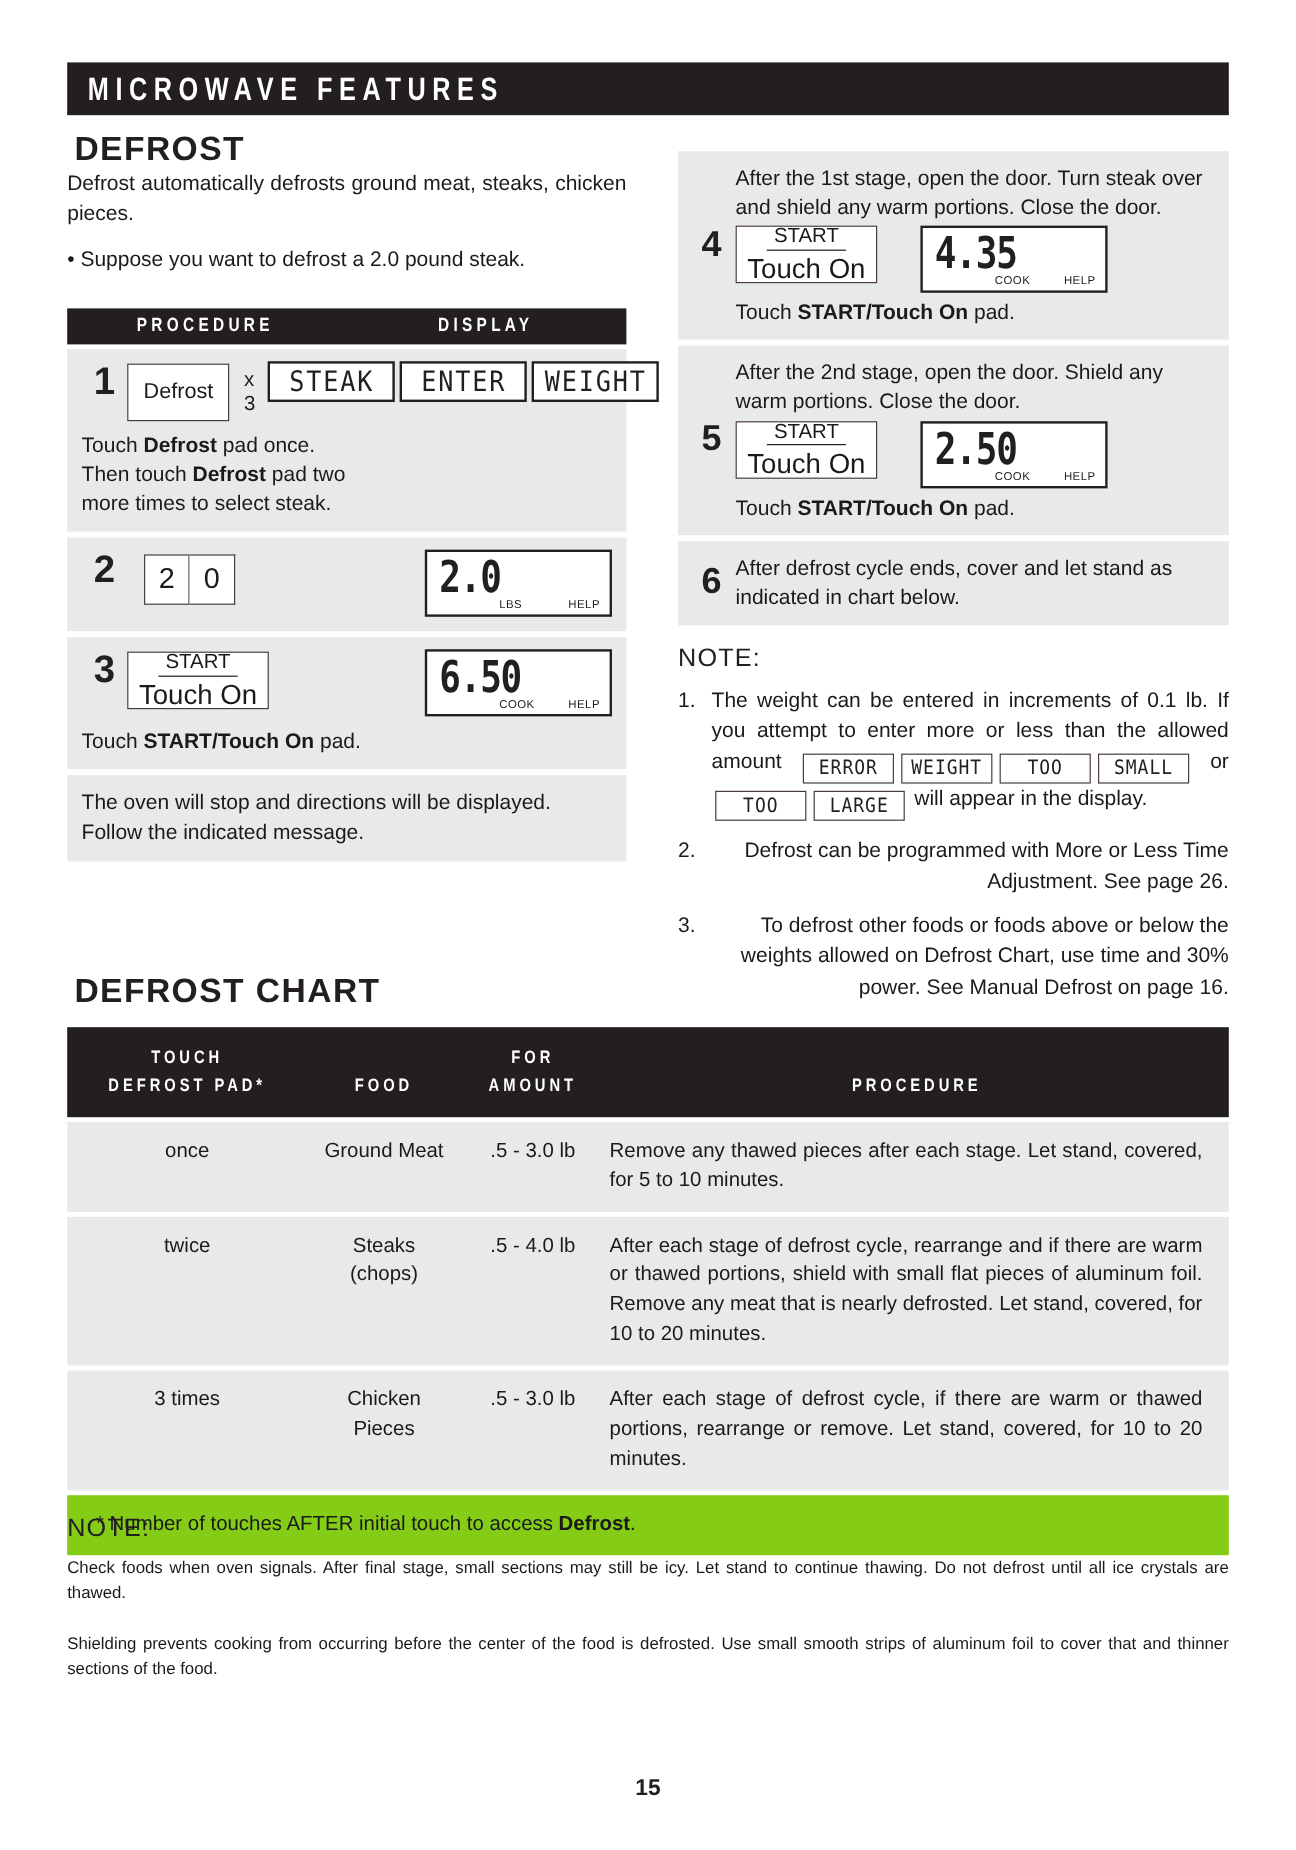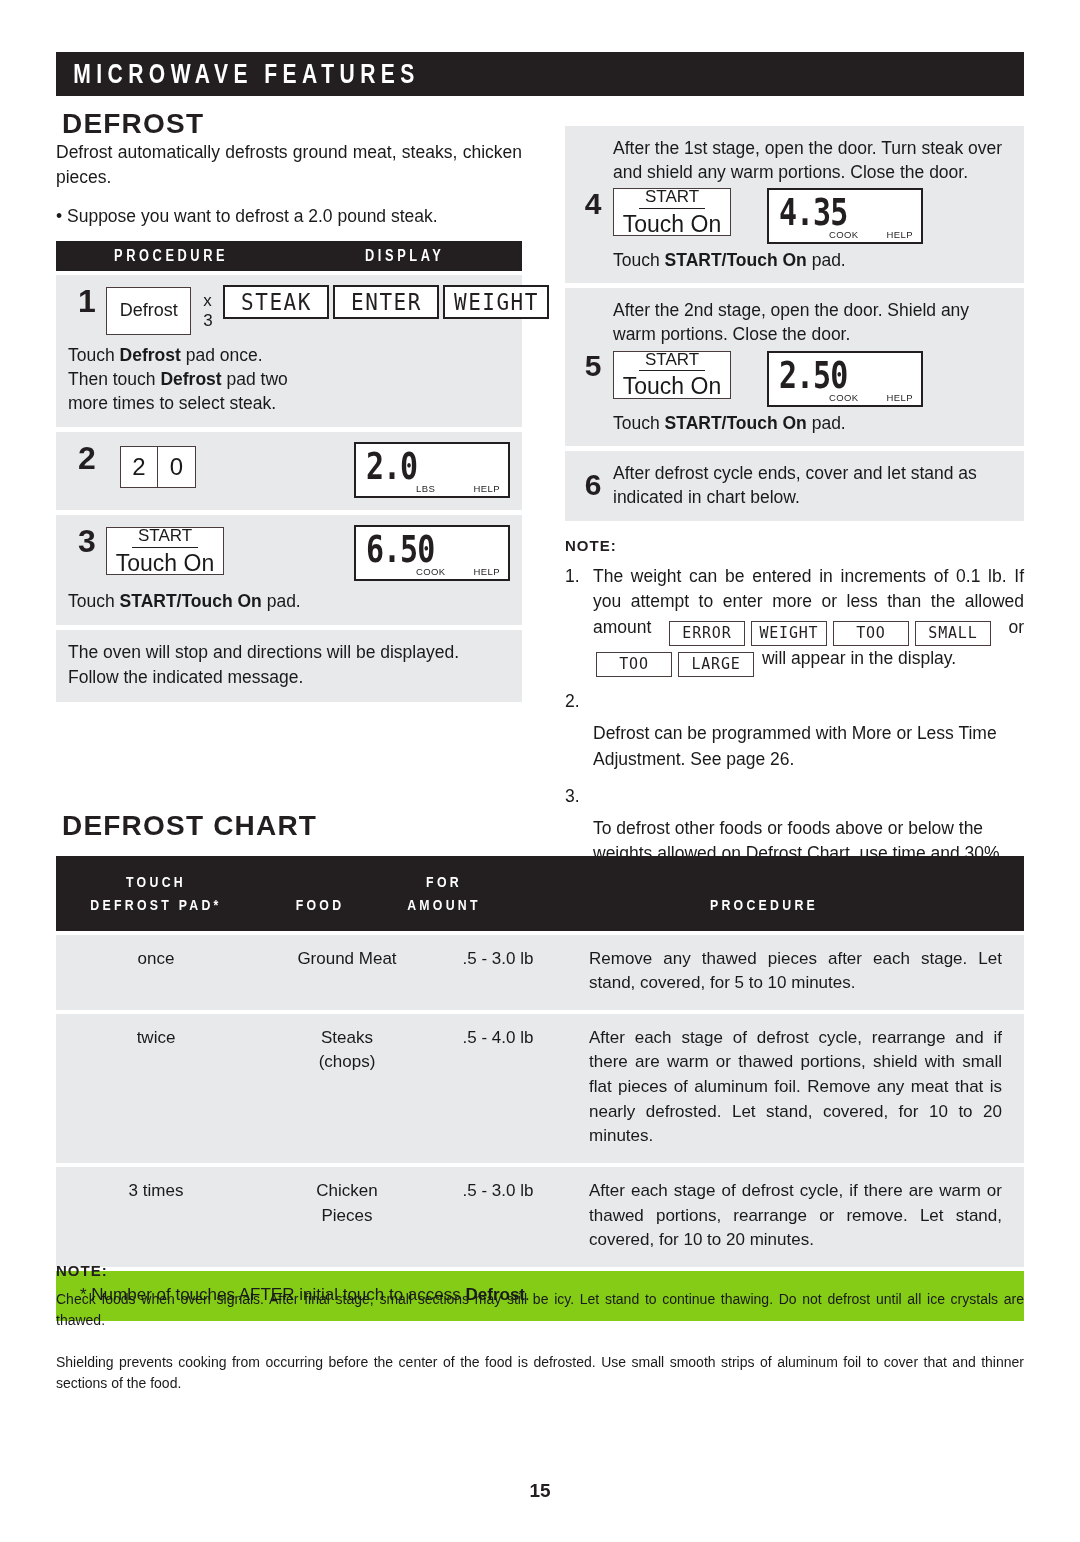--- a/index.html
+++ b/index.html
@@ -67,21 +67,21 @@
   .intro-p {
     font-size: 17.5px;
     line-height: 1.42;
     text-align: justify;
     margin: 0 0 14px 0;
     color: #1a1a1a;
   }
   .bullet-p {
     font-size: 17.5px;
     line-height: 1.42;
-    margin: 0 0 12px 0;
+    margin: 0 0 28px 0;
   }
 
   
   .proc-head {
     background: #231f20;
     height: 30px;
     display: flex;
     align-items: center;
     margin-bottom: 4px;
   }
@@ -285,43 +285,43 @@
     gap: 36px;
     margin-top: 4px;
   }
   .rstep-caption {
     font-size: 17.5px;
     margin-top: 6px;
   }
 
   
   .note-head {
-    font-weight: bold;
-    font-size: 15px;
+    font-weight: normal;
+    font-size: 21px;
     letter-spacing: 1px;
     margin: 16px 0 10px 0;
     color: #231f20;
   }
   .note-list {
     margin: 0;
     padding: 0;
     list-style: none;
   }
   .note-list li {
     display: flex;
     font-size: 17.5px;
     line-height: 1.45;
     margin-bottom: 12px;
   }
   .note-marker {
     flex: 0 0 28px;
     width: 28px;
   }
   .note-body { flex: 1; text-align: justify; }
-  .note-body.tight { text-align: left; margin-top: 32px; }
+  .note-body.tight { text-align: right; }
 
   
   .chart {
     position: absolute;
     left: 56px;
     top: 856px;
     width: 968px;
   }
   .chart-head {
     background: #231f20;
@@ -342,21 +342,20 @@
   .c3 { flex: 0 0 120px; }
   .c4 { flex: 1; }
 
   .chart-row {
     background: #e8e9ea;
     display: flex;
     padding: 12px 0 14px 0;
     margin-top: 4px;
     font-size: 17px;
     line-height: 1.45;
-    gap: 27px;
   }
   .chart-row .cell { text-align: center; }
   .chart-row .cell.c4 {
     text-align: justify;
     padding-right: 22px;
     padding-left: 4px;
   }
   .chart-row .cell.c1 { text-align: center; }
   .chart-foot {
     background: #84cc16;

